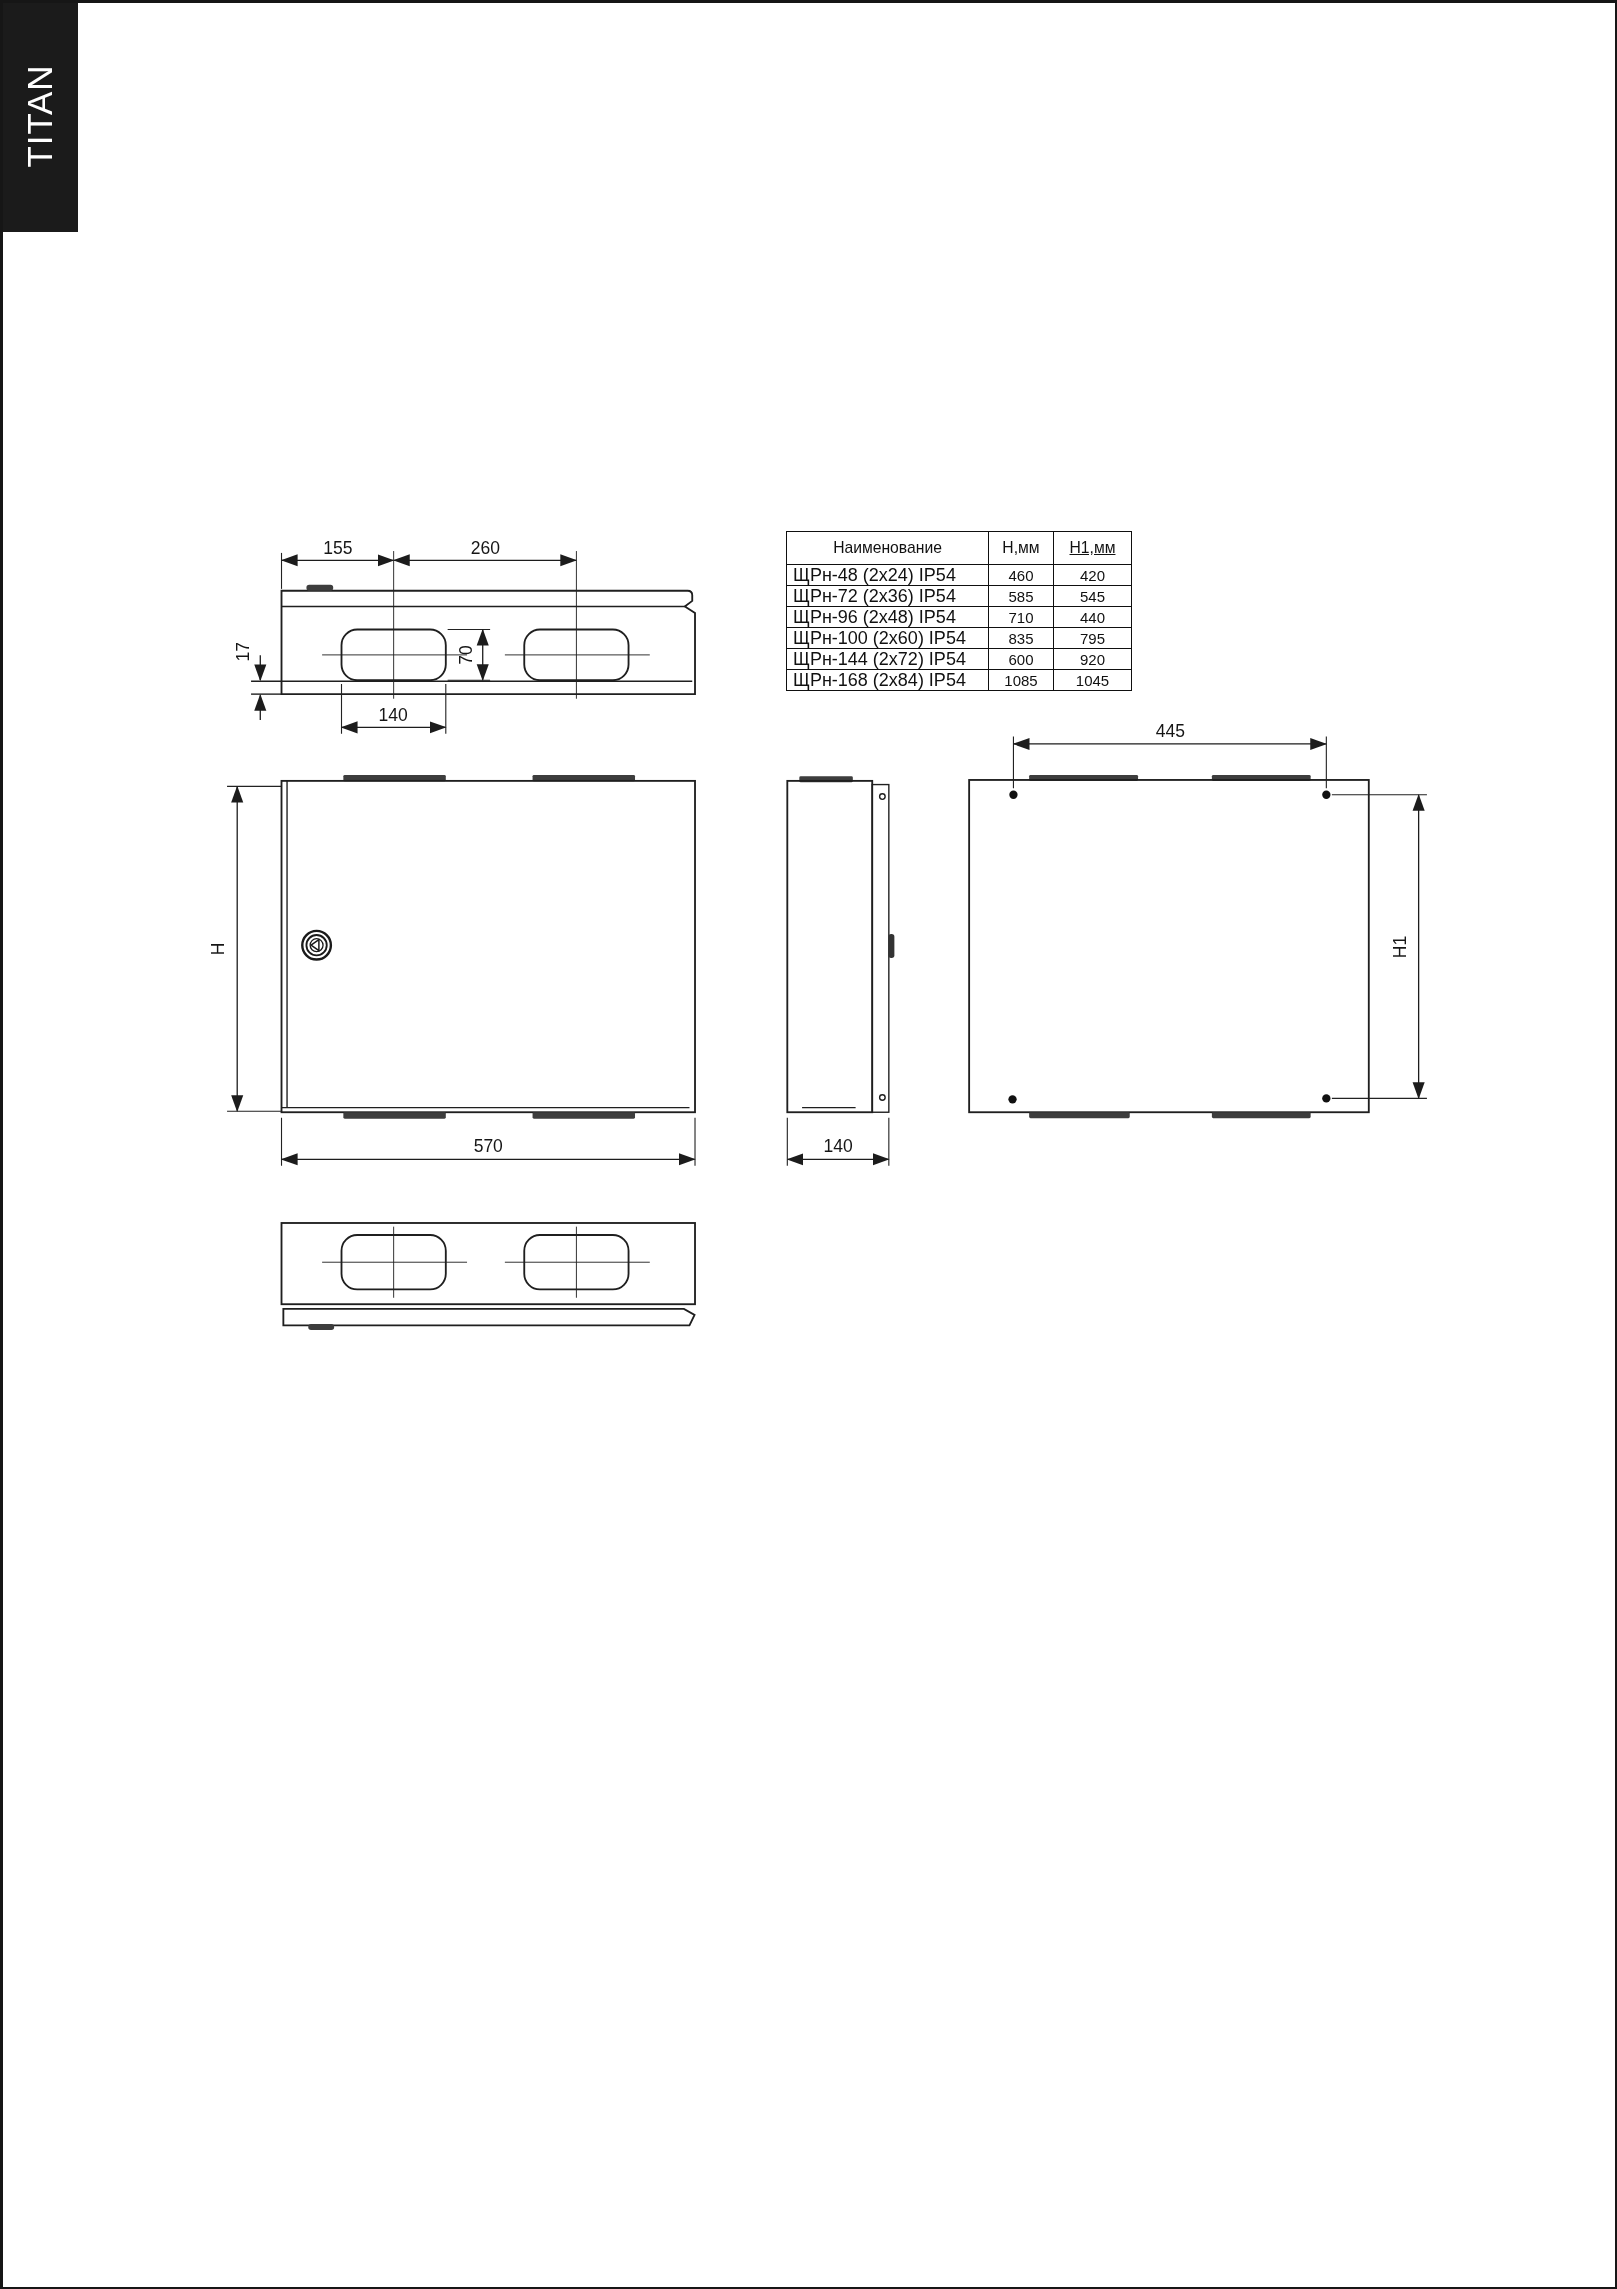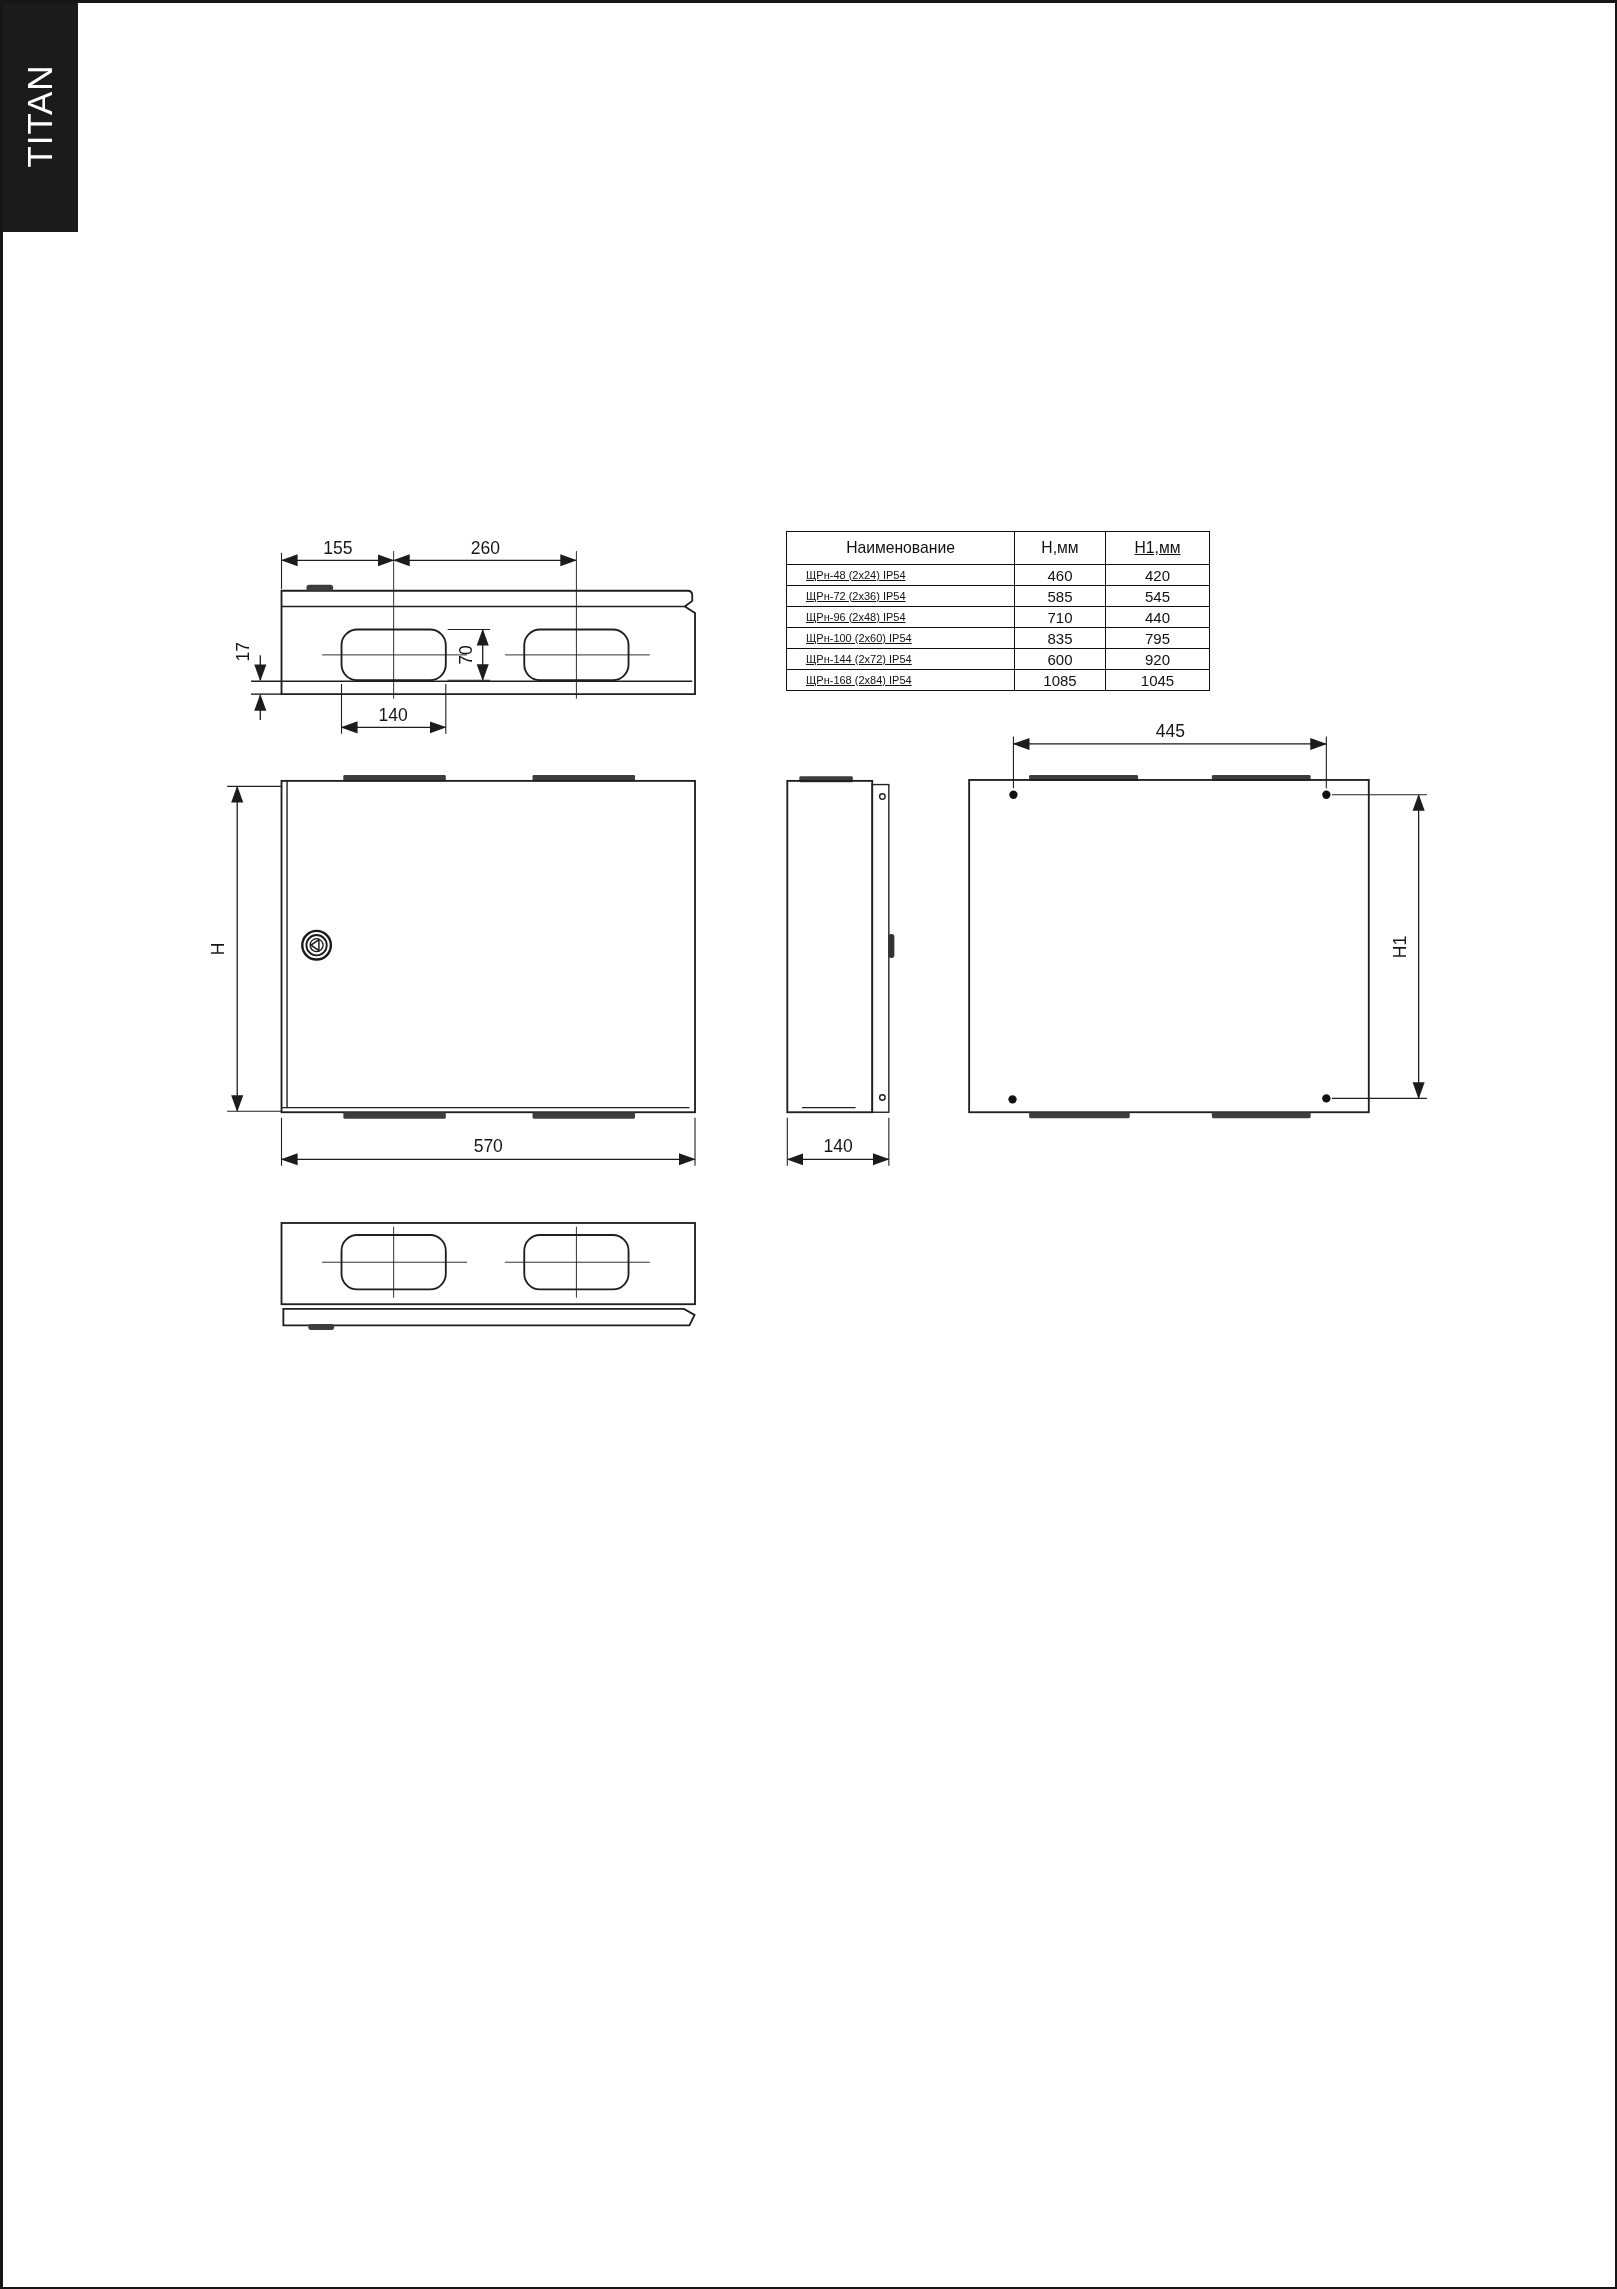--- a/index.html
+++ b/index.html
@@ -11,26 +11,26 @@
   .brand-bar{position:absolute; left:1.8px; top:0; width:76px; height:232px; background:#1b1b1b;}
   .brand-bar span{
     position:absolute; left:50%; top:50%; transform:translate(-50%,-50%) rotate(-90deg);
     color:#fff; font-size:35px; letter-spacing:0.9px; white-space:nowrap;
   }
   .drawing-svg{position:absolute; left:0; top:0;}
   .spec-table{
     position:absolute; left:786px; top:531px; width:305px;
     border-collapse:collapse; table-layout:fixed; color:#111;
   }
-  .spec-table th,.spec-table td{border:1.4px solid #0f0f0f; line-height:1; vertical-align:middle; padding:0 19px; overflow:hidden; white-space:nowrap;}
+  .spec-table th,.spec-table td{border:1.4px solid #0f0f0f; line-height:1; vertical-align:middle; padding:0 6px; overflow:hidden; white-space:nowrap;}
   .spec-table thead tr{height:33px;}
   .spec-table tbody tr{height:21px;}
   .spec-table th{font-weight:400; font-size:15.7px; text-align:center;}
   .c-name{width:189px;} .c-h{width:52px;} .c-h1{width:65px;text-decoration:underline;}
-  .t-name{font-size:11px; text-align:left;text-decoration:underline;}
+  .t-name{font-size:18px; text-align:left;}
   .t-num{font-size:15px; text-align:center;}
   .caption{
     position:absolute; left:102px; top:1706px; color:#101010;
     font-size:33px; letter-spacing:-0.3px; word-spacing:4.6px; white-space:nowrap;
   }
   
   .o2{stroke:#1f1f1f; stroke-width:2; fill:none;}
   .o15{stroke:#1f1f1f; stroke-width:1.5; fill:none;}
   .ext{stroke:#222; stroke-width:1.2; fill:none;}
   .cl{stroke:#222; stroke-width:1; fill:none;}

